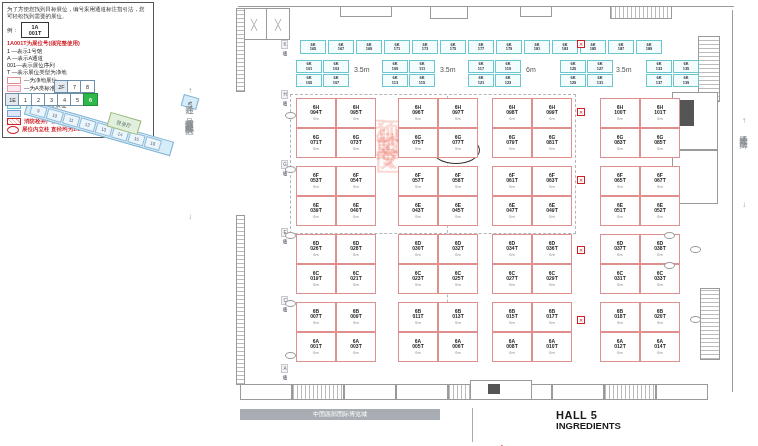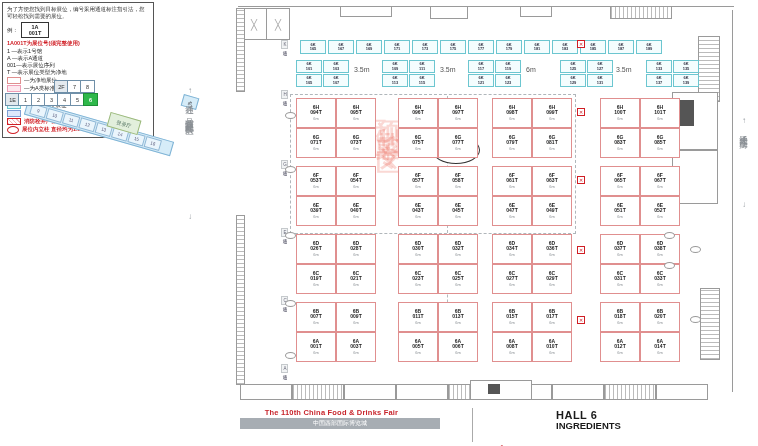--- a/index.html
+++ b/index.html
@@ -652,30 +652,29 @@
       <div class="pillar" style="left: 285px; top: 232px;"></div>
       <div class="pillar" style="left: 285px; top: 300px;"></div>
       <div class="pillar" style="left: 285px; top: 352px;"></div>
       <div class="pillar" style="left: 664px; top: 232px;"></div>
       <div class="pillar" style="left: 664px; top: 262px;"></div>
       <div class="pillar" style="left: 690px; top: 246px;"></div>
       <div class="pillar" style="left: 690px; top: 316px;"></div>
     </div>
 
   <div class="abs" style="left:200px;top:408px;width:263px;text-align:center;">
-    <div class="ft-en">The 110th China Food &amp; Drinks Fair</div>
     <div class="ft-venue" style="width:200px;margin-left:40px;">中国西部国际博览城</div>
   </div>
   <div class="abs" style="left:472px;top:408px;width:0;height:34px;border-left:1px solid #aaa;"></div>
   <div class="abs" style="left:456px;top:409px;margin-top:36px;">
     <div class="ft-hall">6号馆</div>
     <div class="ft-badge">展位示意图</div>
   </div>
   <div class="abs" style="left:556px;top:409px;">
-    <div class="ft-hallen">HALL 6</div>
+    <div class="ft-hallen">HALL 5</div>
     <div class="ft-ing">INGREDIENTS</div>
   </div>
 <div class="mm-cell mm-label" style="left: 54px; top: 80px; position: absolute;">2F</div>
     <div class="mm-cell" style="left: 67px; top: 80px; position: absolute;">7</div>
     <div class="mm-cell" style="left: 80px; top: 80px; position: absolute;">8</div>
     <div class="mm-cell mm-label" style="left: 5px; top: 93px; position: absolute;">1E</div>
     <div class="mm-cell" style="left: 18px; top: 93px; position: absolute;">1</div>
     <div class="mm-cell" style="left: 31px; top: 93px; position: absolute;">2</div>
     <div class="mm-cell" style="left: 44px; top: 93px; position: absolute;">3</div>
     <div class="mm-cell" style="left: 57px; top: 93px; position: absolute;">4</div>

